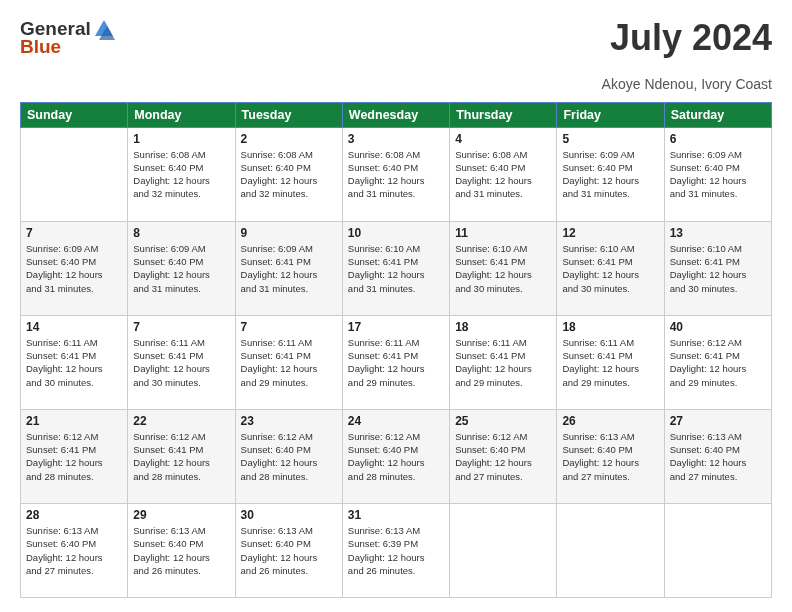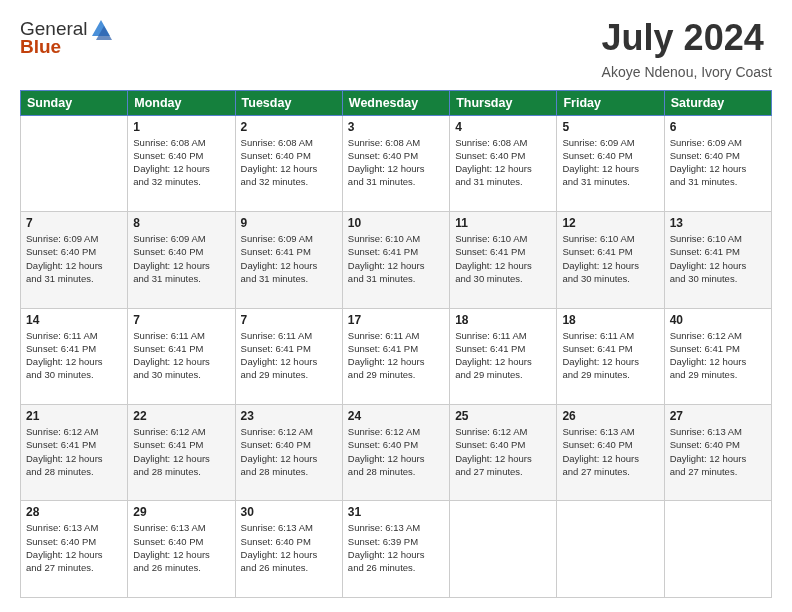--- a/index.html
+++ b/index.html
@@ -22,31 +22,32 @@
       justify-content: space-between;
       align-items: flex-start;
       margin-bottom: 10px;
     }
     .logo {
       display: flex;
       flex-direction: column;
       align-items: flex-start;
     }
     .title-area {
+      text-align: right;
     }
     .month-title {
       font-size: 36px;
       font-weight: bold;
       color: #333;
       line-height: 1.1;
     }
     .subtitle {
       font-size: 14px;
       color: #555;
-      margin-top: 6px;
+      margin-top: 18px;
     }
     .calendar {
       flex: 1;
       border: 1px solid #ccc;
       border-collapse: collapse;
       width: 100%;
       table-layout: fixed;
     }
     .calendar th {
       background-color: #15803d;
@@ -87,21 +88,21 @@
       background-color: #fff;
     }
   </style>
 </head>
 <body>
 
 <div class="page">
   <div class="header">
     <div class="logo">
       <div style="display:flex;align-items:center;">
-        <span style="font-size:19px;font-weight:normal;color:#333;">General</span>
+        <span style="font-size:19px;font-weight:bold;color:#333;">General</span>
         <svg width="22" height="22" viewBox="0 0 22 22" style="margin:0 2px;">
           <polygon points="11,2 20,18 2,18" fill="#4a90d9"></polygon>
           <polygon points="14,8 22,22 6,22" fill="#2a5ca8" opacity="0.7"></polygon>
         </svg>
       </div>
       <span style="font-size:19px;font-weight:bold;color:#c2410c;margin-top:-4px;">Blue</span>
     </div>
     <div class="title-area">
       <div class="month-title">July 2024</div>
       <div class="subtitle">Akoye Ndenou, Ivory Coast</div>

